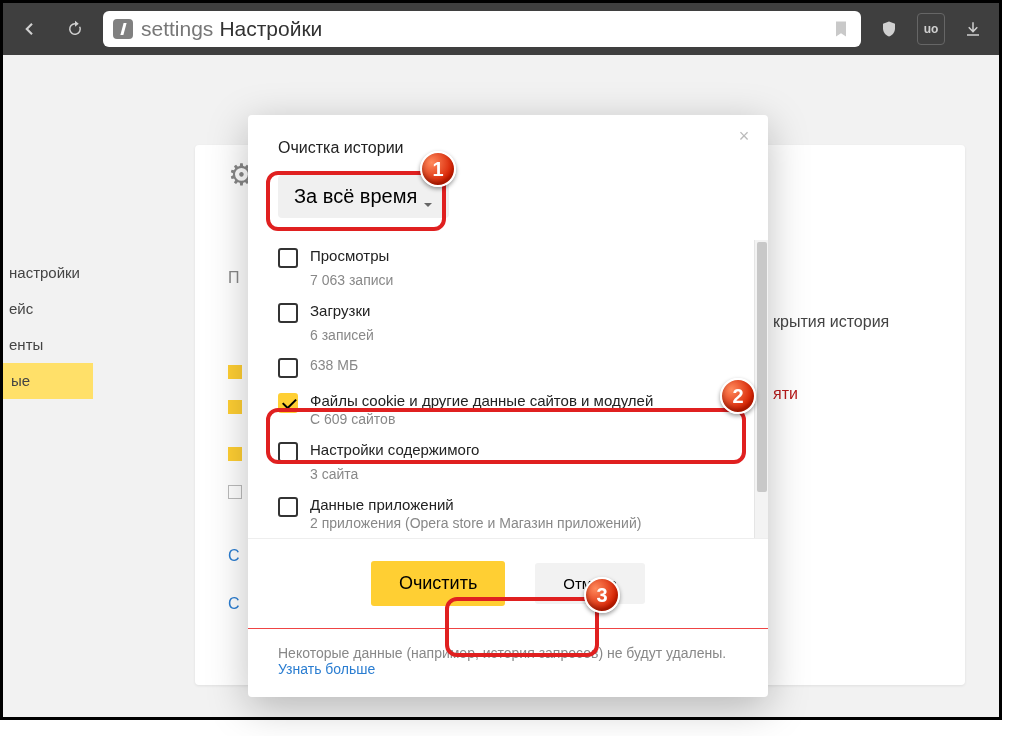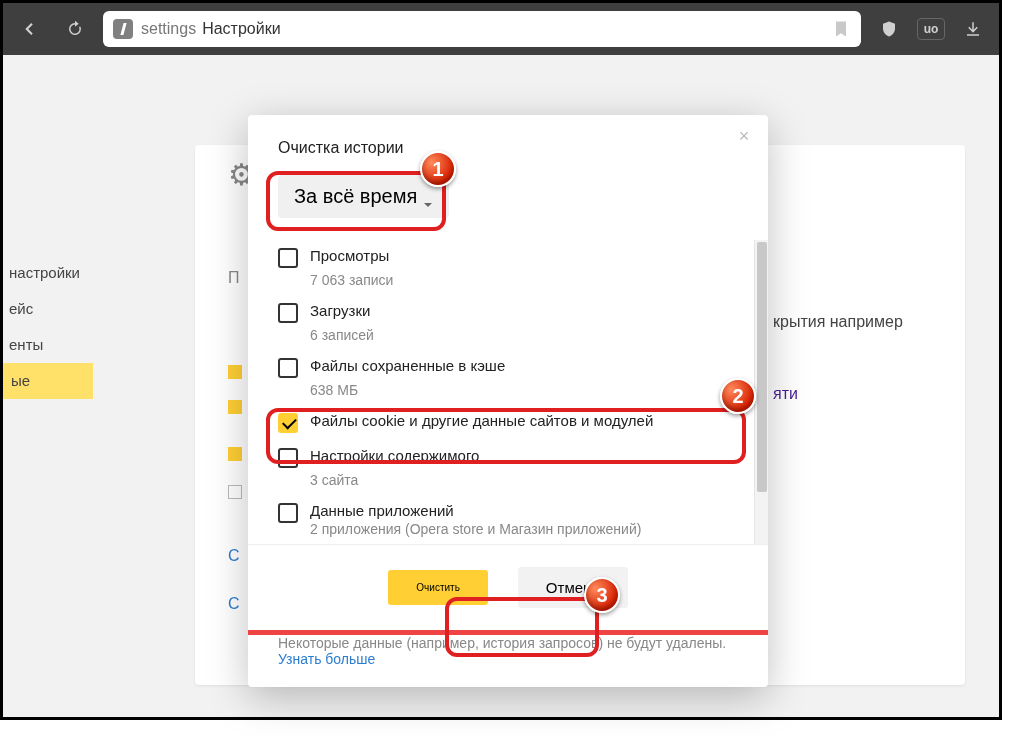--- a/index.html
+++ b/index.html
@@ -48,21 +48,21 @@
     background: #808080;
     border-radius: 4px;
     display: flex; align-items: center; justify-content: center;
   }
   .addr-y::before {
     content: "";
     width: 3px; height: 12px;
     background: #fff;
     transform: skewX(-15deg);
   }
-  .addr-text { font-size: 16px; color: #333; display: flex; gap: 6px; justify-content: space-between; }
+  .addr-text { font-size: 21px; color: #333; display: flex; gap: 6px; justify-content: space-between; }
   .addr-text .faded { color: #777; }
   .addr-bookmark { width: 20px; height: 24px; }
   .addr-bookmark svg { width: 100%; height: 100%; fill: #c9c9c9; }
 
   .page-bg {
     position: absolute;
     top: 52px; left: 0; right: 0; bottom: 0;
     background: #f2f2f2;
   }
   
@@ -190,37 +190,37 @@
     padding: 22px 30px;
     display:flex;
     justify-content:center;
     gap: 30px;
     align-items:center;
   }
   .btn-primary {
     background:#ffcf33;
     padding: 12px 28px;
     border:none;
-    font-size:10px;
+    font-size:18px;
     border-radius:3px;
     cursor:pointer;
     position:relative;
     z-index:5;
   }
   .btn-secondary {
     background:#f2f2f2;
     padding: 12px 28px;
     border:none;
     font-size:15px;
     border-radius:3px;
     cursor:pointer;
   }
   .modal-note {
-    border-top:5px solid #ef4444;
-    padding: 0 30px 20px;
+    border-top:1px solid #ef4444;
+    padding: 16px 30px 20px;
     font-size:14px;
     color:#888;
   }
   .modal-note a { color:#2a7dd1; text-decoration:none; }
 
   
   .callout {
     position:absolute;
     border: 4px solid #e02020;
     border-radius: 12px;
@@ -268,21 +268,21 @@
         <svg viewBox="0 0 24 24">
             <path d="M6 3h12v18l-6-4-6 4z"></path>
           </svg>
       </div>
     </div>
     <div class="tb-btn">
       <svg viewBox="0 0 24 24">
           <path fill="currentColor" d="M12 2l8 3v6c0 5-3.5 9.7-8 11-4.5-1.3-8-6-8-11V5l8-3z"></path>
         </svg>
     </div>
-    <div class="tb-btn" style="font-size:12px;font-weight:bold;color:#d0d0d0;border:1px solid #666;border-radius:4px;width:28px;height:22px">uo</div>
+    <div class="tb-btn" style="font-size:12px;font-weight:bold;color:#d0d0d0;border:1px solid #666;border-radius:4px;width:28px;height:32px">uo</div>
     <div class="tb-btn">
       <svg viewBox="0 0 24 24">
           <path fill="currentColor" d="M11 3h2v10l4-4 1.4 1.4L12 17 5.6 10.4 7 9l4 4V3zM4 19h16v2H4z"></path>
         </svg>
     </div>
   </div>
 
   <div class="page-bg">
 
     <div class="bg-sidebar">
@@ -302,23 +302,23 @@
     <div class="bg-row" style="left:225px; top:345px;">
         <span class="sw"></span>
       </div>
     <div class="bg-row" style="left:225px; top:392px;">
         <span class="sw"></span>
       </div>
     <div class="bg-row off" style="left:225px; top:430px;">
         <span class="sw"></span>
       </div>
     <div class="bg-row" style="left:770px; top:258px; color:#444">
-        <span>крытия например</span>
-      </div>
-    <div class="bg-row" style="left:770px; top:330px; color:#4c1d95">
+        <span>крытия история</span>
+      </div>
+    <div class="bg-row" style="left:770px; top:330px; color:#b91c1c">
         <span>яти</span>
       </div>
     <div class="bg-row" style="left:225px; top:492px; color:#2a7dd1">
         <span>С</span>
       </div>
     <div class="bg-row" style="left:225px; top:540px; color:#2a7dd1">
         <span>С</span>
       </div>
 
     <div class="modal">
@@ -355,32 +355,32 @@
               <span class="detail">6 записей</span>
             </div>
               </div>
           </div>
 
 
           <div class="row">
             <div class="cb"></div>
             <div class="labels">
                 <div class="main-label">
-              <span>Файлы сохраненные в кэше</span>
               <span class="detail">638 МБ</span>
             </div>
               </div>
           </div>
 
           <div class="row checked">
             <div class="cb"></div>
             <div class="labels">
               <div class="main-label">
                   <span>Файлы cookie и другие данные сайтов и модулей</span>
                 </div>
+              <div class="sub">С 609 сайтов</div>
             </div>
           </div>
 
           <div class="row">
             <div class="cb"></div>
             <div class="labels">
                 <div class="main-label">
               <span>Настройки содержимого</span>
               <span class="detail">3 сайта</span>
             </div>

